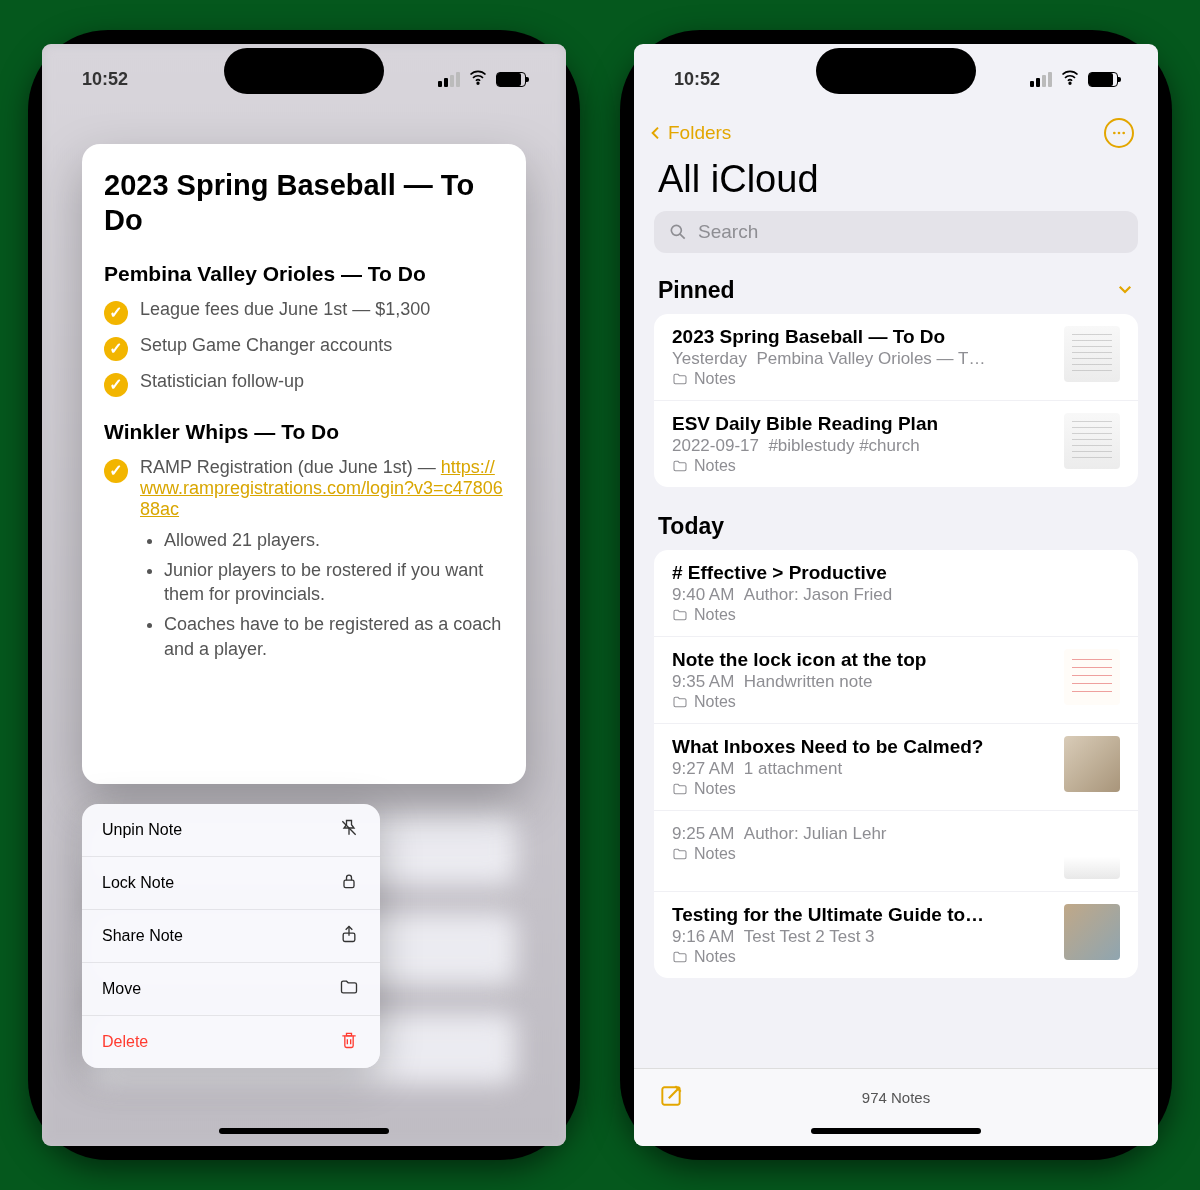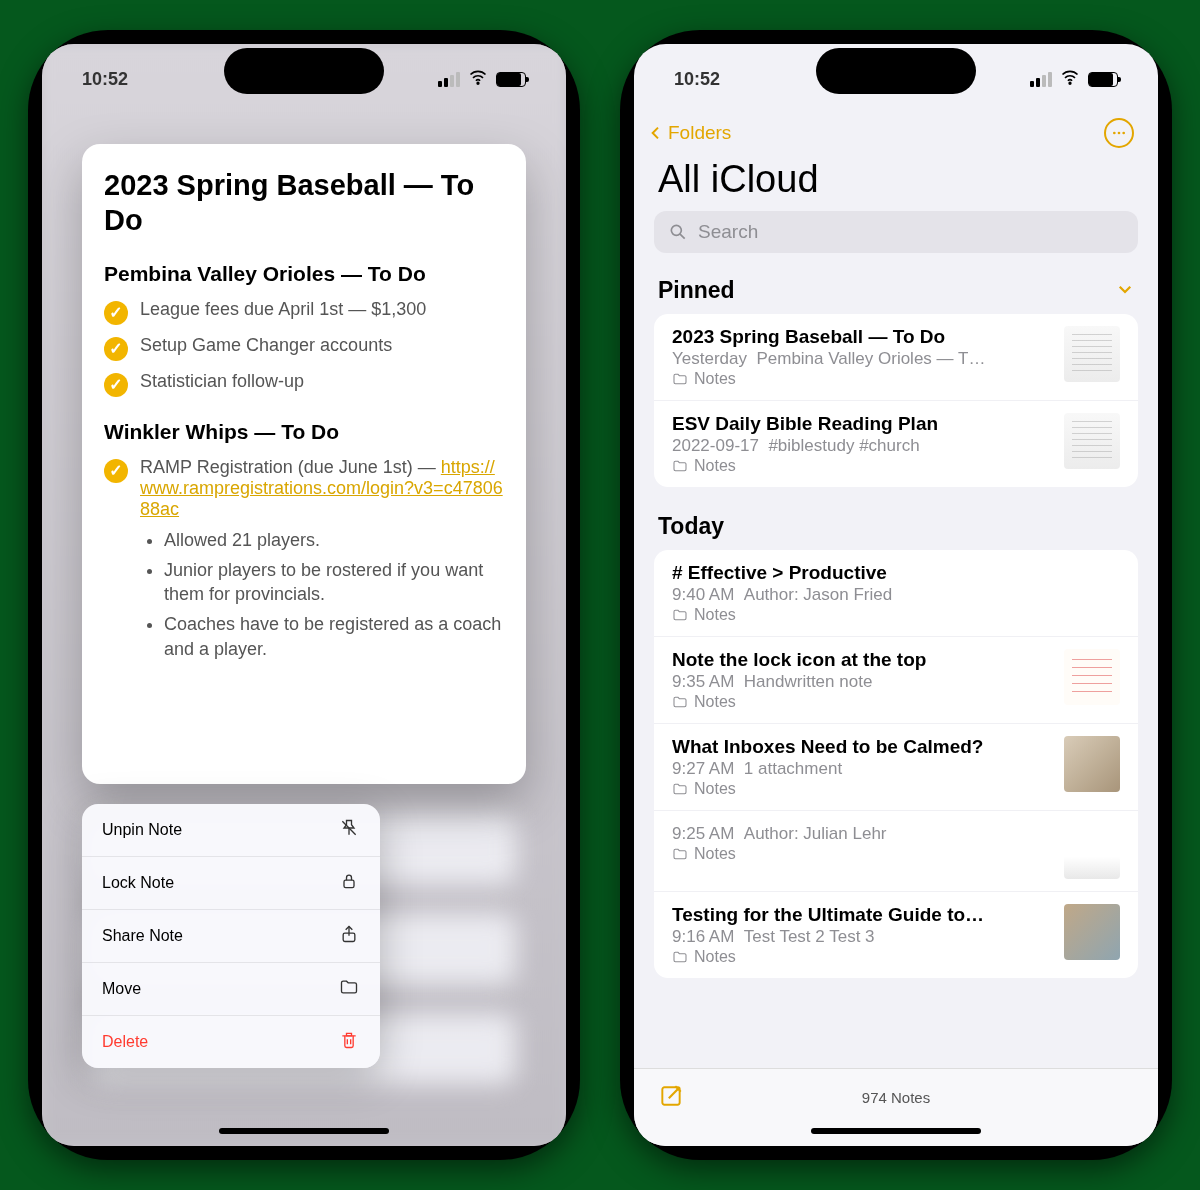--- a/index.html
+++ b/index.html
@@ -18,21 +18,21 @@
     height: 1130px;
     background: #000;
     border-radius: 80px;
     padding: 14px;
     position: relative;
     box-shadow: 0 10px 30px rgba(0,0,0,0.5);
   }
   .screen {
     width: 100%;
     height: 100%;
-    border-radius: 32px;
+    border-radius: 9px;
     overflow: hidden;
     position: relative;
     background: #f2f2f7;
   }
   .island {
     position: absolute;
     top: 18px;
     left: 50%;
     transform: translateX(-50%);
     width: 160px;
@@ -187,21 +187,21 @@
             <div class="fill"></div>
           </div>
       </div>
     </div>
 
     <div class="preview-card">
       <h1>2023 Spring Baseball — To Do</h1>
       <h2>Pembina Valley Orioles — To Do</h2>
       <div class="check-item">
           <span class="check-circle">✓</span>
-          <span>League fees due April 1st — $1,300</span>
+          <span>League fees due June 1st — $1,300</span>
         </div>
       <div class="check-item">
           <span class="check-circle">✓</span>
           <span>Setup Game Changer accounts</span>
         </div>
       <div class="check-item">
           <span class="check-circle">✓</span>
           <span>Statistician follow-up</span>
         </div>
 

